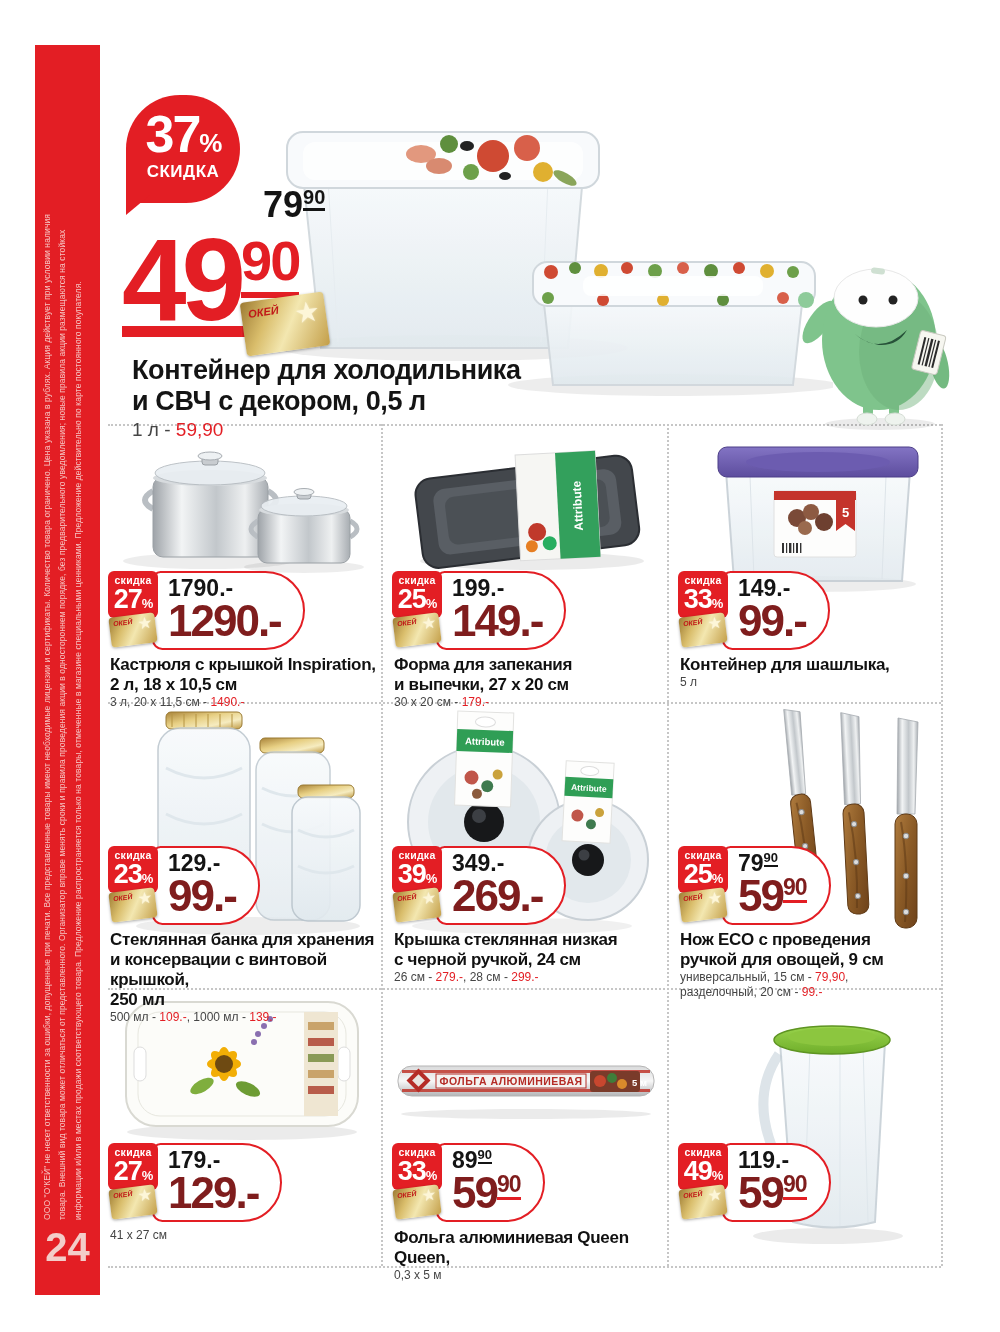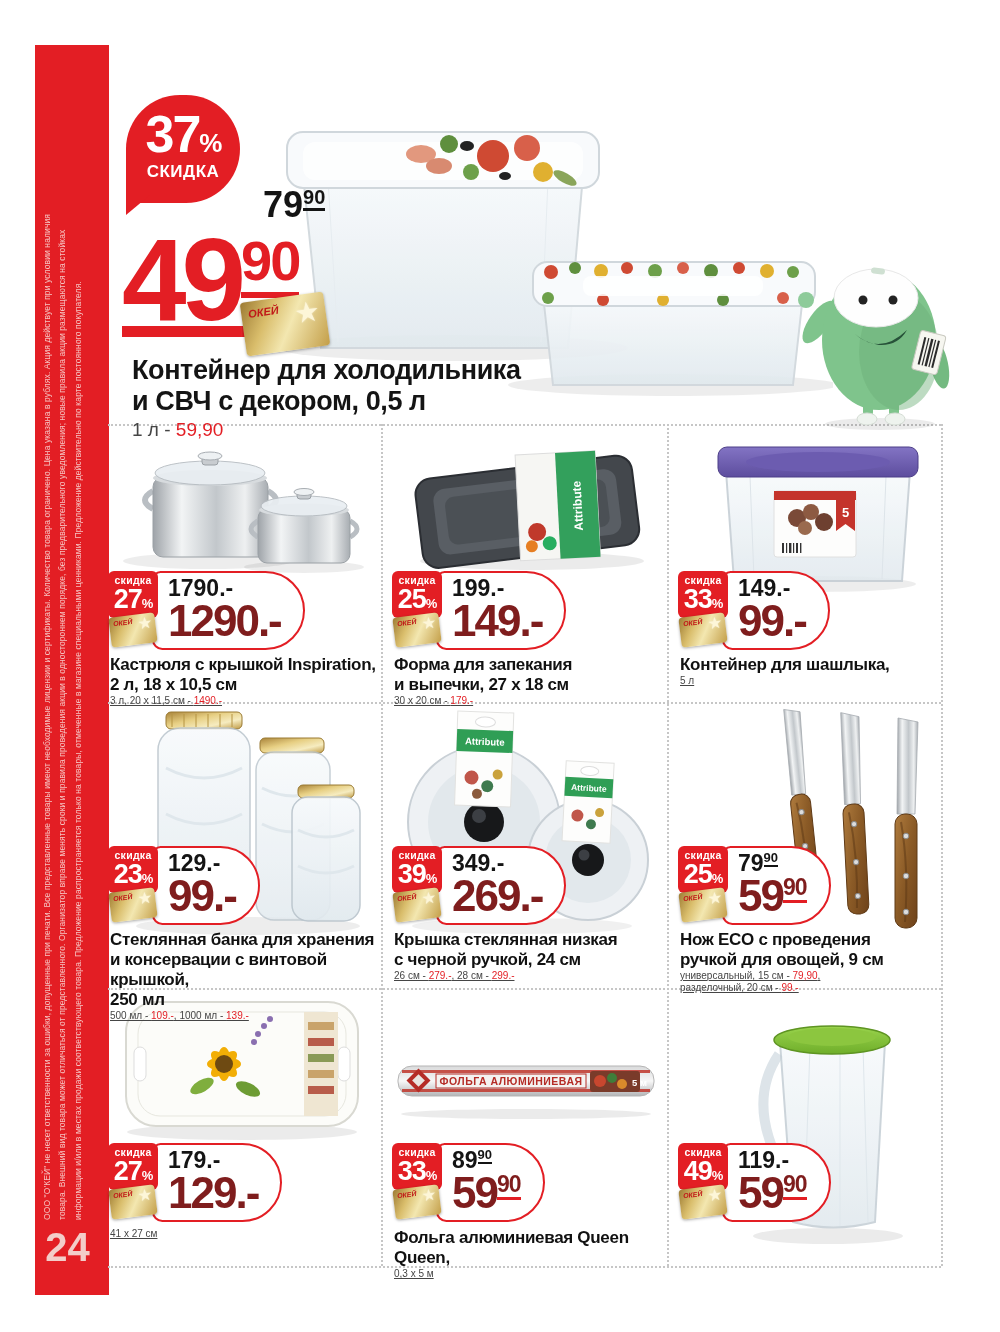--- a/index.html
+++ b/index.html
@@ -1,19 +1,19 @@
 <!DOCTYPE html>
 <html><head>
 <meta charset="utf-8">
 <style>
   html,body{margin:0;padding:0;}
   body{width:1000px;height:1332px;background:#ffffff;position:relative;overflow:hidden;
        font-family:"Liberation Sans","DejaVu Sans",sans-serif;color:#141414;}
   
-  .sidebar{position:absolute;left:35px;top:45px;width:74px;height:1250px;background:#e31e24;}
+  .sidebar{position:absolute;left:35px;top:45px;width:65px;height:1250px;background:#e31e24;}
   .legal{position:absolute;left:5px;top:10px;height:1165px;width:56px;
          writing-mode:vertical-rl;transform:rotate(180deg);
          font-size:8.5px;line-height:1.8;color:#f6c3c1;letter-spacing:.1px;}
   .legal span{display:block;}
   .pagenum{position:absolute;left:0;bottom:28px;width:65px;text-align:center;
            font-size:40px;font-weight:bold;color:#f3cdc9;line-height:1;}
   
   .dh{position:absolute;left:108px;width:833px;height:0;border-top:2px dotted #c6c6c6;}
   .dv{position:absolute;top:424px;height:842px;width:0;border-left:2px dotted #c6c6c6;}
   
@@ -62,21 +62,21 @@
   .badge .gcard{left:2px;top:44px;width:46px;height:30px;transform:rotate(-7deg);}
   .panel{position:absolute;left:44px;top:0;background:#fff;border:2px solid #e31e24;
          border-radius:10px 46px 46px 12px;padding:3px 22px 6px 14px;white-space:nowrap;z-index:1;}
   .oldp{font-size:23px;font-weight:bold;color:#141414;line-height:1.05;}
   .oldp .sup{font-size:13px;vertical-align:super;border-bottom:2px solid #141414;}
   .newp{font-size:44px;font-weight:bold;color:#7f1d1d;line-height:.95;letter-spacing:-2px;}
   .newp .sup{font-size:23px;vertical-align:super;border-bottom:3px solid #e31e24;letter-spacing:-1px;}
   .ptext{position:absolute;left:2px;top:226px;z-index:5;width:100%;}
   .r3 .ptext{top:238px;}
   .ptitle{font-size:17px;font-weight:bold;line-height:1.18;letter-spacing:-.3px;color:#111;}
-  .psub{font-size:10px;color:#454545;line-height:1.22;text-decoration:underline;}
+  .psub{font-size:12px;color:#454545;line-height:1.22;}
   .seg-r{color:#e31e24;}
   .seg-k{color:#454545;}
   svg text{font-family:"Liberation Sans","DejaVu Sans",sans-serif;}
 </style>
 </head>
 <body>
 
 <svg width="0" height="0" style="position:absolute">
 <defs>
 <linearGradient id="gSteel" x1="0" y1="0" x2="1" y2="0">
@@ -286,21 +286,21 @@
       <div class="b-pct"><span>25</span><span class="pctsign">%</span></div>
       <div class="gcard">
           <span class="gc-brand">ОКЕЙ</span>
           <span class="gc-star">★</span>
         </div>
     </div>
   </div>
   <div class="ptext">
     <div class="ptitle">
         <div>Форма для запекания</div>
-        <div>и выпечки, 27 х 18 см</div>
+        <div>и выпечки, 27 х 20 см</div>
       </div>
     <div class="psub"><span class="seg-k">30 х 20 см - </span><span class="seg-r">179.-</span></div>
   </div>
 </div>
 
 <div class="cell c3 r1">
   <svg class="pimg" viewBox="0 0 263 165" style="height:165px">
     <ellipse cx="138" cy="155" rx="100" ry="8" fill="rgba(0,0,0,.07)"></ellipse>
     <path d="M48,42 L232,42 L224,152 L56,152 Z" fill="url(#gGlass)" opacity=".85" stroke="#c3ccd3" stroke-width="2"></path>
     <path d="M72,47 L76,150 M208,47 L204,150" stroke="#dde4e9" fill="none"></path>

